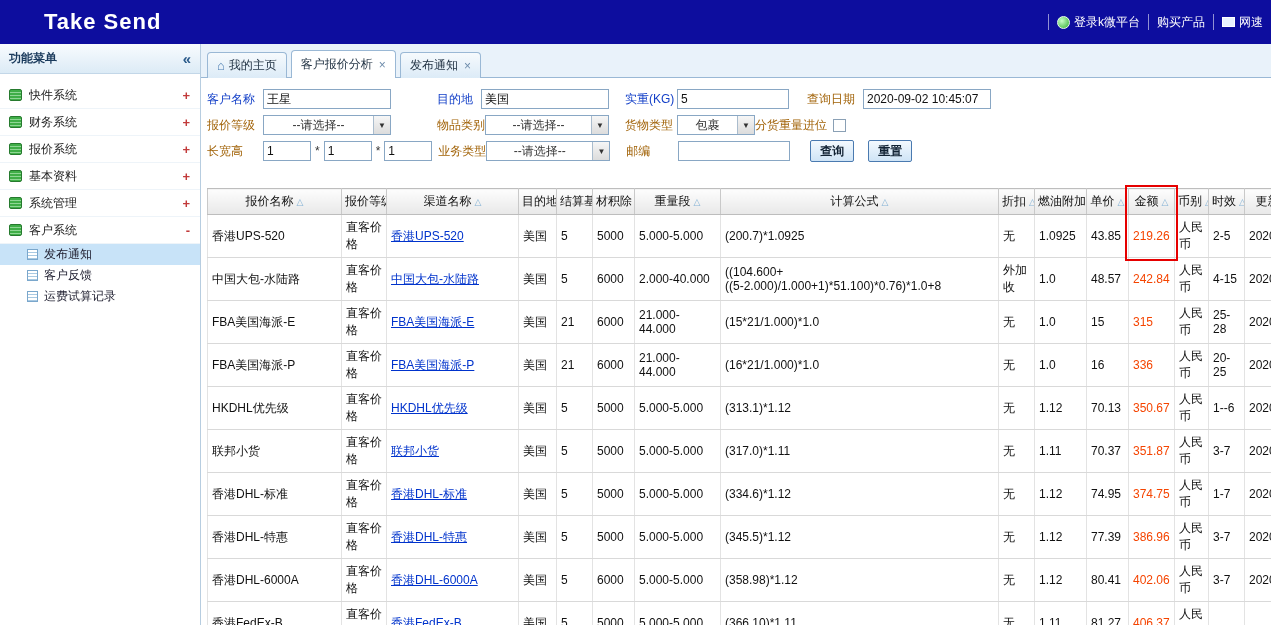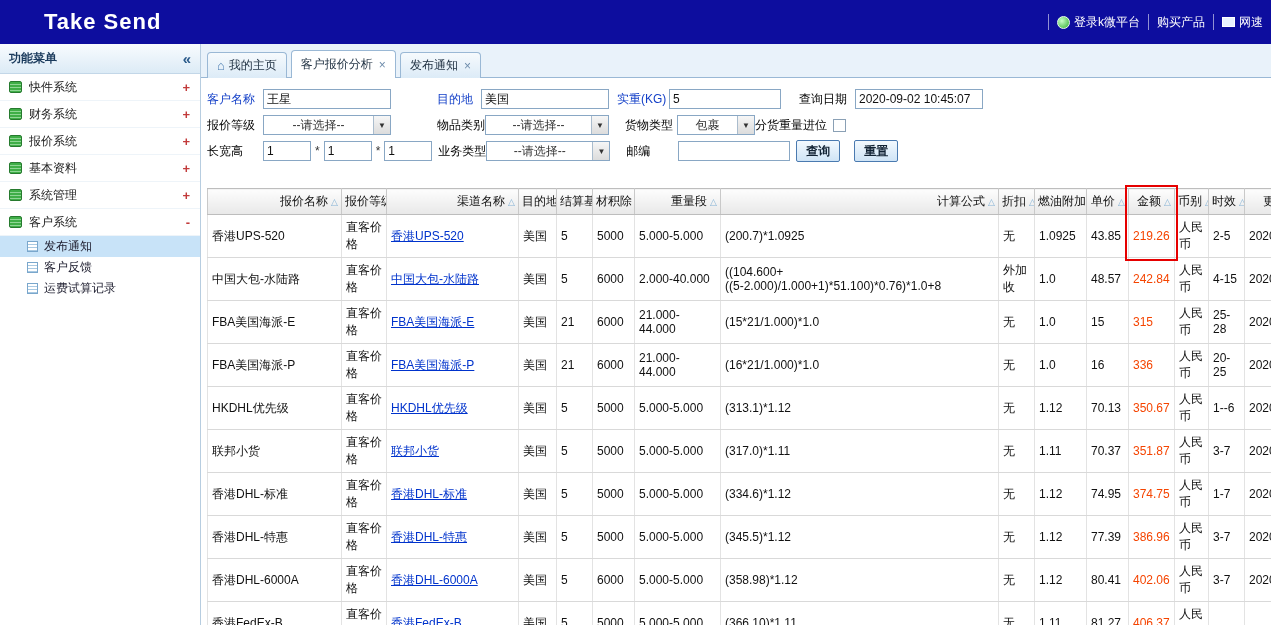--- a/index.html
+++ b/index.html
@@ -12,54 +12,54 @@
   .logo { margin-left:44px; font-size:22px; font-weight:bold; letter-spacing:1px; white-space:nowrap; }
   .topbar-links { margin-left:auto; display:flex; align-items:center; font-size:12px; white-space:nowrap; height:100%; }
   .tb-link { display:inline-flex; align-items:center; padding:0 8px; border-left:1px solid rgba(255,255,255,.55); cursor:pointer; height:16px; }
   .globe-icon { width:13px; height:13px; border-radius:50%; background:radial-gradient(circle at 35% 35%, #c9ffc9, #2fae2f); border:1px solid #eaffea; display:inline-block; margin-right:4px; }
   .mail-icon { width:13px; height:10px; background:#eaf3ff; border:1px solid #ffffff; display:inline-block; margin-right:4px; }
 
   
   .sidebar { position:absolute; left:0; top:44px; width:201px; bottom:0; border-right:1px solid #b7cde0; background:#fff; overflow:hidden; }
   .sidebar-header { height:30px; display:flex; align-items:center; padding:12px 9px; background:linear-gradient(#f8fbfe,#dcebf6); border-bottom:1px solid #c3d7e8; font-size:12px; font-weight:bold; color:#1a3a5c; }
   .collapse-btn { margin-left:auto; color:#2a5a8a; font-weight:bold; font-size:15px; cursor:pointer; line-height:1; }
-  .menu-list { padding-top:0; }
+  .menu-list { padding-top:8px; }
   .menu-item { height:27px; display:flex; align-items:center; padding:0 10px 0 9px; border-bottom:1px solid #eef4f9; font-size:12px; color:#222; cursor:pointer; background:#fff; }
   .book-icon { width:13px; height:12px; margin-right:7px; background:repeating-linear-gradient(180deg,#3fae47 0,#3fae47 2px,#8fd694 2px,#8fd694 3px); border:1px solid #267a2e; border-radius:2px; flex:none; }
   .menu-label { flex:1; overflow:hidden; white-space:nowrap; }
   .expander { color:#c23b3b; font-weight:bold; font-size:13px; line-height:1; cursor:pointer; }
   .submenu-item { height:21px; display:flex; align-items:center; padding-left:27px; font-size:12px; color:#223; cursor:pointer; }
   .submenu-item.selected { background:#c8e3f8; }
   .grid-icon { width:11px; height:11px; margin-right:6px; border:1px solid #7aa7cc; background:repeating-linear-gradient(180deg,#ffffff 0,#ffffff 2px,#a9c9e2 2px,#a9c9e2 3px); flex:none; }
 
   
   .main { position:absolute; left:201px; top:44px; right:0; bottom:0; background:#fff; overflow:hidden; }
   .tabstrip { height:34px; background:#e9f2fa; border-bottom:1px solid #9ab8d5; display:flex; align-items:flex-end; padding-left:6px; }
   .tab { display:inline-flex; align-items:center; height:26px; padding:0 9px; margin-right:4px; border:1px solid #9ab8d5; border-bottom:none; border-radius:4px 4px 0 0; background:linear-gradient(#f6fafd,#dcebf7); font-size:12px; color:#234; position:relative; top:1px; cursor:pointer; white-space:nowrap; }
   .tab.active { background:#fff; height:28px; }
   .home-icon { color:#4a7cb0; font-size:13px; margin-right:4px; }
   .tab-close { color:#6e8cab; font-size:12px; margin-left:6px; cursor:pointer; line-height:1; }
 
   
   .form-area { padding:8px 0 0 6px; font-size:12px; color:#333; }
   .form-row { display:flex; align-items:center; height:26px; white-space:nowrap; }
-  .f-label { display:inline-block; color:#000000; flex:none; }
+  .f-label { display:inline-block; color:#a16207; flex:none; }
   .f-label.blue { color:#1440c8; }
   input.text { height:20px; border:1px solid #89a7c4; font-size:12px; padding:0 3px; font-family:inherit; color:#111; flex:none; }
   .combo { height:20px; border:1px solid #89a7c4; display:inline-flex; align-items:center; background:#fff; cursor:pointer; flex:none; }
   .combo-text { padding:0 3px; flex:1; overflow:hidden;text-align:center; }
   .combo-arrow { width:17px; height:18px; background:linear-gradient(#f6f6f6,#dcdcdc); border-left:1px solid #aabccd; display:flex; align-items:center; justify-content:center; font-size:8px; color:#333; flex:none; }
   .dim-sep { margin:0 4px; color:#333; }
   .btn { height:22px; padding:0 9px; border:1px solid #4a7ab0; background:linear-gradient(#f3f9fe,#cfe4f6); font-size:12px; font-weight:bold; color:#123; border-radius:2px; cursor:pointer; font-family:inherit; flex:none; }
   .checkbox { width:13px; height:13px; border:1px solid #8aa0b5; background:#fff; display:inline-block; cursor:pointer; flex:none; }
 
   
   .table-wrap { margin:24px 0 0 6px; position:relative; }
   table.results { border-collapse:collapse; table-layout:fixed; width:1083px; font-size:12px; }
-  .results th { height:26px; background:linear-gradient(#fdfdfd,#e8e8e8); border-top:1px solid #bdbdbd; border-bottom:1px solid #bdbdbd; border-right:1px solid #c9c9c9; font-weight:normal; text-align:right; padding:0 3px; white-space:nowrap; overflow:hidden; color:#111; cursor:pointer; }
+  .results th { height:26px; background:linear-gradient(#fdfdfd,#e8e8e8); border-top:1px solid #bdbdbd; border-bottom:1px solid #bdbdbd; border-right:1px solid #c9c9c9; font-weight:normal; text-align:center; padding:0 3px; white-space:nowrap; overflow:hidden; color:#111; cursor:pointer; }
   .results th:first-child { border-left:1px solid #c9c9c9; }
   .sort-icon { color:#85b3d6; font-size:9px; margin-left:3px; }
   .results td { height:43px; border-right:1px solid #e3e3e3; border-bottom:1px solid #d9d9d9; padding:2px 4px; vertical-align:middle; color:#111; overflow:hidden; word-wrap:break-word; }
   .results td:first-child { border-left:1px solid #e3e3e3; }
   td.formula { white-space:pre-wrap; word-break:break-all; }
   a.channel-link { color:#0033cc; text-decoration:underline; cursor:pointer; }
   td.money { color:#f54400; }
   .highlight-box { position:absolute; left:918px; top:-3px; width:53px; height:76px; border:2px solid #e60000; pointer-events:none; }
 </style>
 </head>
@@ -151,21 +151,21 @@
           <span class="tab-close">×</span>
         </div>
       </div>
 
     <div class="form-area">
       <div class="form-row">
         <span class="f-label blue" style="width:56px">客户名称</span>
         <input class="text" style="width: 128px;" value="王星">
         <span class="f-label blue" style="width:44px;margin-left:46px">目的地</span>
         <input class="text" style="width: 128px;" value="美国">
-        <span class="f-label blue" style="width:52px;margin-left:8px">实重(KG)</span>
+        <span class="f-label blue" style="width:52px;margin-left:16px">实重(KG)</span>
         <input class="text" style="width: 112px;" value="5">
         <span class="f-label" style="width:56px;margin-left:18px">查询日期</span>
         <input class="text" style="width: 128px;" value="2020-09-02 10:45:07">
       </div>
       <div class="form-row">
         <span class="f-label" style="width:56px">报价等级</span>
         <span class="combo" style="width:128px">
           <span class="combo-text">--请选择--</span>
           <span class="combo-arrow">▼</span>
         </span>
@@ -189,21 +189,21 @@
         <input class="text" style="width: 48px;" value="1">
         <span class="dim-sep">*</span>
         <input class="text" style="width: 48px;" value="1">
         <span class="f-label" style="width:48px;margin-left:6px">业务类型</span>
         <span class="combo" style="width:124px">
           <span class="combo-text">--请选择--</span>
           <span class="combo-arrow">▼</span>
         </span>
         <span class="f-label" style="width:52px;margin-left:16px">邮编</span>
         <input class="text" style="width: 112px;" value="">
-        <button class="btn" style="margin-left:6px">查询</button>
+        <button class="btn" style="margin-left:20px">查询</button>
         <button class="btn" style="margin-left:14px">重置</button>
       </div>
     </div>
 
     <div class="table-wrap">
       <table class="results">
           <colgroup>
             <col style="width: 134px;">
             <col style="width: 45px;">
             <col style="width: 132px;">

